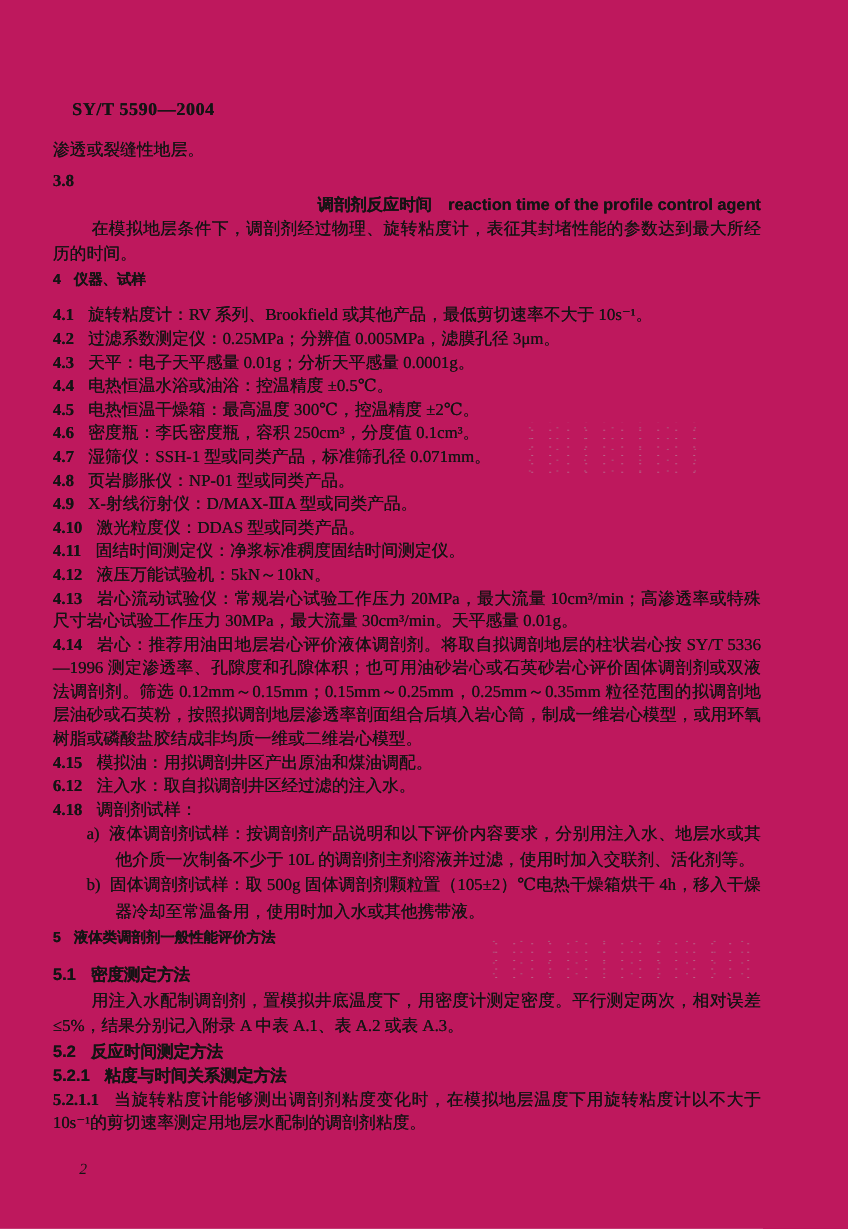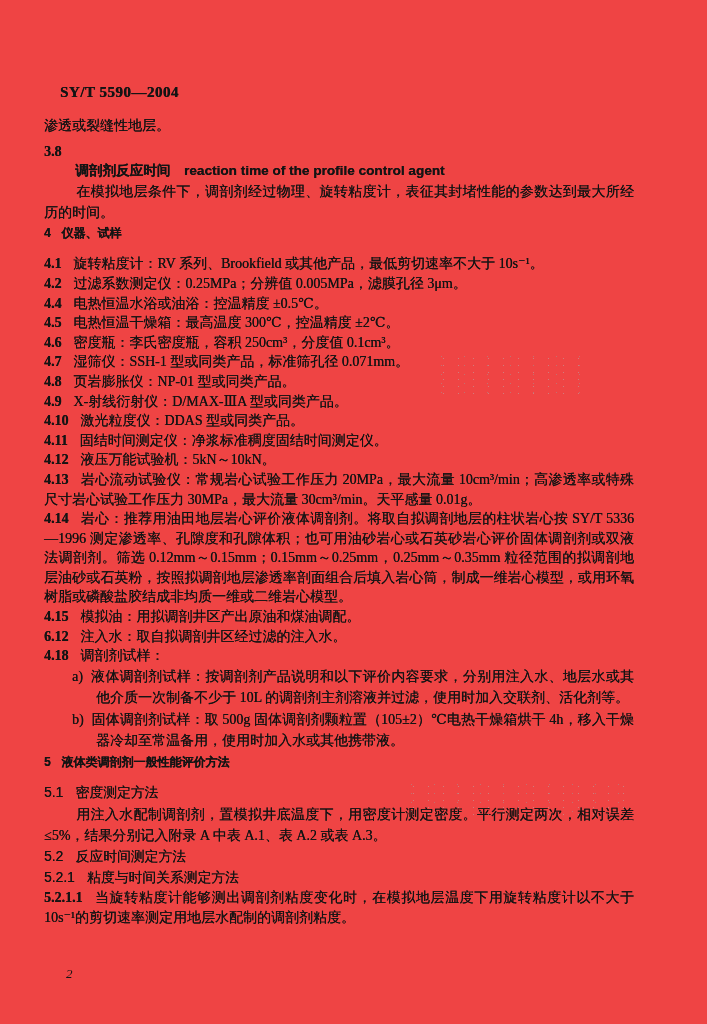--- a/index.html
+++ b/index.html
@@ -4,21 +4,21 @@
 <style>
   html,body{margin:0;padding:0;}
   body{
     background:#e8e8e8;
     font-family:"Liberation Serif","DejaVu Serif",serif;
   }
   .page{
     position:relative;
     width:707px;height:1024px;
     margin:0 auto;
-    background:#ef4444;
+    background:#be185d;
     color:#141414;
     overflow:hidden;
   }
   .doc-header{
     position:absolute;
     left:60px;top:84px;
     font-size:15px;
     font-weight:bold;
     font-family:"Liberation Serif","DejaVu Serif",serif;
     letter-spacing:0.5px;
@@ -33,34 +33,35 @@
     text-shadow:0.2px 0 0 currentColor;
   }
   .line{margin:0;}
   .body-line{}
   .clause-num{font-weight:bold;margin-top:6px;}
   .term-heading{
     font-weight:bold;
     text-indent:2.3em;
     font-family:"Liberation Sans","DejaVu Sans",sans-serif;
     font-size:13.6px;
+    text-align:right;
   }
   .para{
     text-indent:2.3em;
     line-height:21px;
     text-align:justify;
   }
   .section-heading{
     font-weight:bold;
     font-family:"Liberation Sans","DejaVu Sans",sans-serif;
     font-size:12px;
     margin:1px 0 11px 0;
   }
   .subsection-heading{
-    font-weight:normal;
+    font-weight:bold;
     font-family:"Liberation Sans","DejaVu Sans",sans-serif;
     font-size:13.8px;
     margin:1px 0;
   }
   .item{
     text-align:justify;
   }
   .item .num{font-weight:bold;margin-right:0.85em;}
   .section-heading .num,.subsection-heading .num{margin-right:0.9em;}
   .sub-item{
@@ -95,20 +96,21 @@
   <div class="doc-header">SY/T 5590—2004</div>
 
   <div class="content">
       <div class="line body-line">渗透或裂缝性地层。</div>
       <div class="line clause-num">3.8</div>
       <div class="line term-heading">调剖剂反应时间　reaction time of the profile control agent</div>
       <div class="line para">在模拟地层条件下，调剖剂经过物理、旋转粘度计，表征其封堵性能的参数达到最大所经历的时间。</div>
       <div class="line section-heading"><span class="num">4</span><span class="txt">仪器、试样</span></div>
       <div class="line item"><span class="num">4.1</span><span class="txt">旋转粘度计：RV 系列、Brookfield 或其他产品，最低剪切速率不大于 10s⁻¹。</span></div>
       <div class="line item"><span class="num">4.2</span><span class="txt">过滤系数测定仪：0.25MPa；分辨值 0.005MPa，滤膜孔径 3μm。</span></div>
+      <div class="line item"><span class="num">4.3</span><span class="txt">天平：电子天平感量 0.01g；分析天平感量 0.0001g。</span></div>
       <div class="line item"><span class="num">4.4</span><span class="txt">电热恒温水浴或油浴：控温精度 ±0.5℃。</span></div>
       <div class="line item"><span class="num">4.5</span><span class="txt">电热恒温干燥箱：最高温度 300℃，控温精度 ±2℃。</span></div>
       <div class="line item"><span class="num">4.6</span><span class="txt">密度瓶：李氏密度瓶，容积 250cm³，分度值 0.1cm³。</span></div>
       <div class="line item"><span class="num">4.7</span><span class="txt">湿筛仪：SSH-1 型或同类产品，标准筛孔径 0.071mm。</span></div>
       <div class="line item"><span class="num">4.8</span><span class="txt">页岩膨胀仪：NP-01 型或同类产品。</span></div>
       <div class="line item"><span class="num">4.9</span><span class="txt">X-射线衍射仪：D/MAX-ⅢA 型或同类产品。</span></div>
       <div class="line item"><span class="num">4.10</span><span class="txt">激光粒度仪：DDAS 型或同类产品。</span></div>
       <div class="line item"><span class="num">4.11</span><span class="txt">固结时间测定仪：净浆标准稠度固结时间测定仪。</span></div>
       <div class="line item"><span class="num">4.12</span><span class="txt">液压万能试验机：5kN～10kN。</span></div>
       <div class="line item"><span class="num">4.13</span><span class="txt">岩心流动试验仪：常规岩心试验工作压力 20MPa，最大流量 10cm³/min；高渗透率或特殊尺寸岩心试验工作压力 30MPa，最大流量 30cm³/min。天平感量 0.01g。</span></div>

